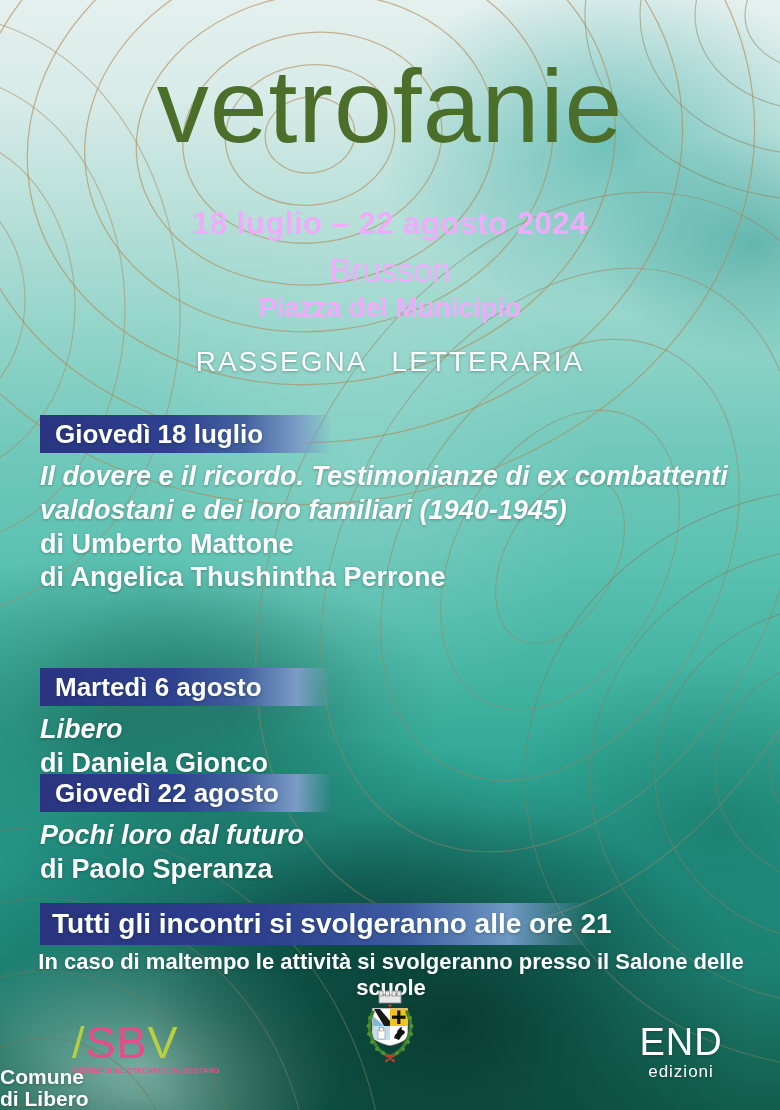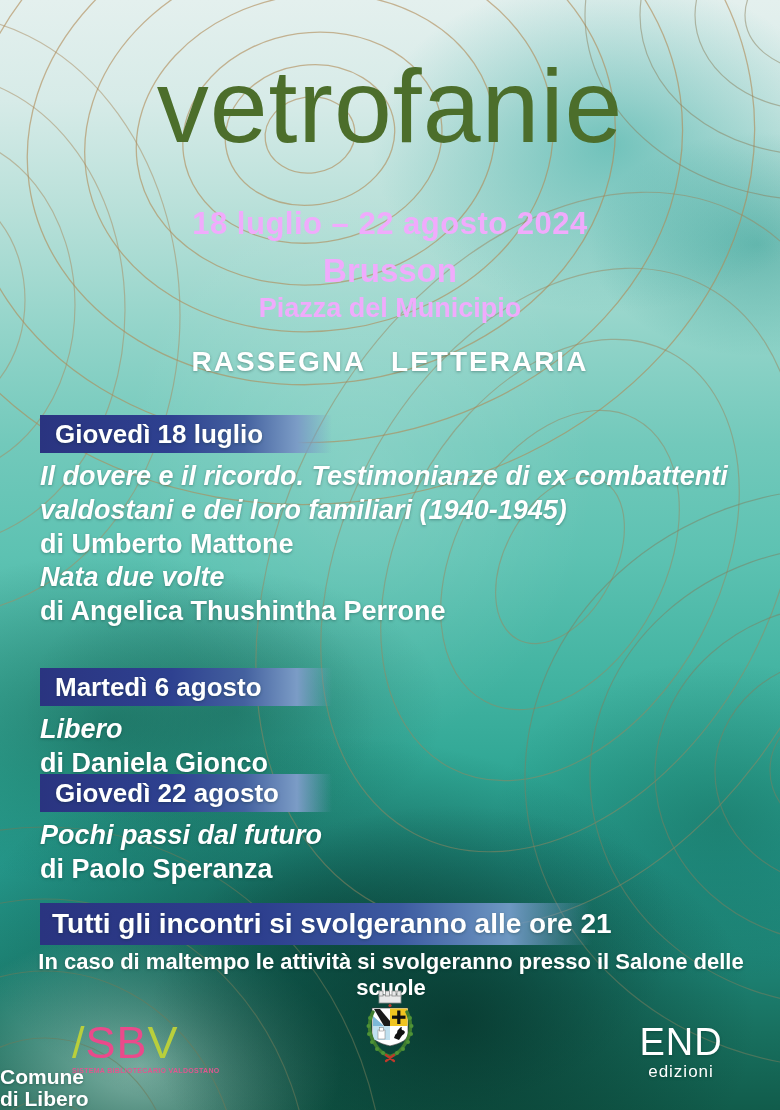--- a/index.html
+++ b/index.html
@@ -24,25 +24,25 @@
   }
   .contours{position:absolute;inset:0;pointer-events:none;}
   .white{color:#fff;text-shadow:0 1px 3px rgba(0,40,35,.35);}
   .blue{color:#f0abfc;}
 
   .title{position:absolute;top:54px;left:0;right:0;text-align:center;
     font-size:104px;font-weight:100;color:#4c6e2b;letter-spacing:1px;line-height:1;}
   .date-range{position:absolute;top:206px;left:0;right:0;text-align:center;
     font-size:31px;font-weight:800;letter-spacing:.5px;}
   .location{position:absolute;top:252px;left:0;right:0;text-align:center;
-    font-size:33px;font-weight:700;}
+    font-size:33px;font-weight:400;}
   .venue{position:absolute;top:293px;left:0;right:0;text-align:center;
     font-size:27px;font-weight:800;}
   .series{position:absolute;top:346px;left:0;right:0;text-align:center;
-    font-size:28px;font-weight:700;letter-spacing:2px;word-spacing:16px;}
+    font-size:28px;font-weight:400;letter-spacing:2px;word-spacing:16px;}
 
   .event{position:absolute;left:40px;width:695px;}
   .event-bar{
     display:block;width:292px;height:38px;line-height:38px;padding-left:15px;
     box-sizing:border-box;margin-bottom:6px;
     font-size:26px;font-weight:800;white-space:nowrap;
     background:linear-gradient(90deg,#2a3480 0%,#2e4190 45%,#44619f 70%,#7b9cc6 88%,rgba(150,185,215,0) 100%);
   }
   .event-title{font-size:27px;line-height:34px;font-weight:800;font-style:italic;}
   .event-author{font-size:27px;line-height:34px;font-weight:800;}
@@ -128,33 +128,32 @@
   <div class="venue blue">Piazza del Municipio</div>
   <div class="series white">RASSEGNA LETTERARIA</div>
 
   <div class="event" style="top:415px">
     <span class="event-bar white">Giovedì 18 luglio</span>
     <div class="event-title white">Il dovere e il ricordo. Testimonianze di ex combattenti valdostani e dei loro familiari (1940-1945)</div>
     <div class="event-author white">di Umberto Mattone</div>
   </div>
 
   <div class="event" style="top:560px">
-    <div class="event-title white">Nata due volte</div>
     <div class="event-author white">di Angelica Thushintha Perrone</div>
   </div>
 
   <div class="event" style="top:668px">
     <span class="event-bar white">Martedì 6 agosto</span>
     <div class="event-title white">Libero</div>
     <div class="event-author white">di Daniela Gionco</div>
   </div>
 
   <div class="event" style="top:774px">
     <span class="event-bar white">Giovedì 22 agosto</span>
-    <div class="event-title white">Pochi passi dal futuro</div>
+    <div class="event-title white">Pochi loro dal futuro</div>
     <div class="event-author white">di Paolo Speranza</div>
   </div>
 
   <div class="time-bar white">Tutti gli incontri si svolgeranno alle ore 21</div>
   <div class="weather-note white">In caso di maltempo le attività si svolgeranno presso il Salone delle scuole</div>
 
   <div class="sbv">
     <div class="sbv-mark">
       <span class="sbv-slash">/</span><span class="sbv-s">S</span><span class="sbv-b">B</span><span class="sbv-v">V</span>
     </div>

